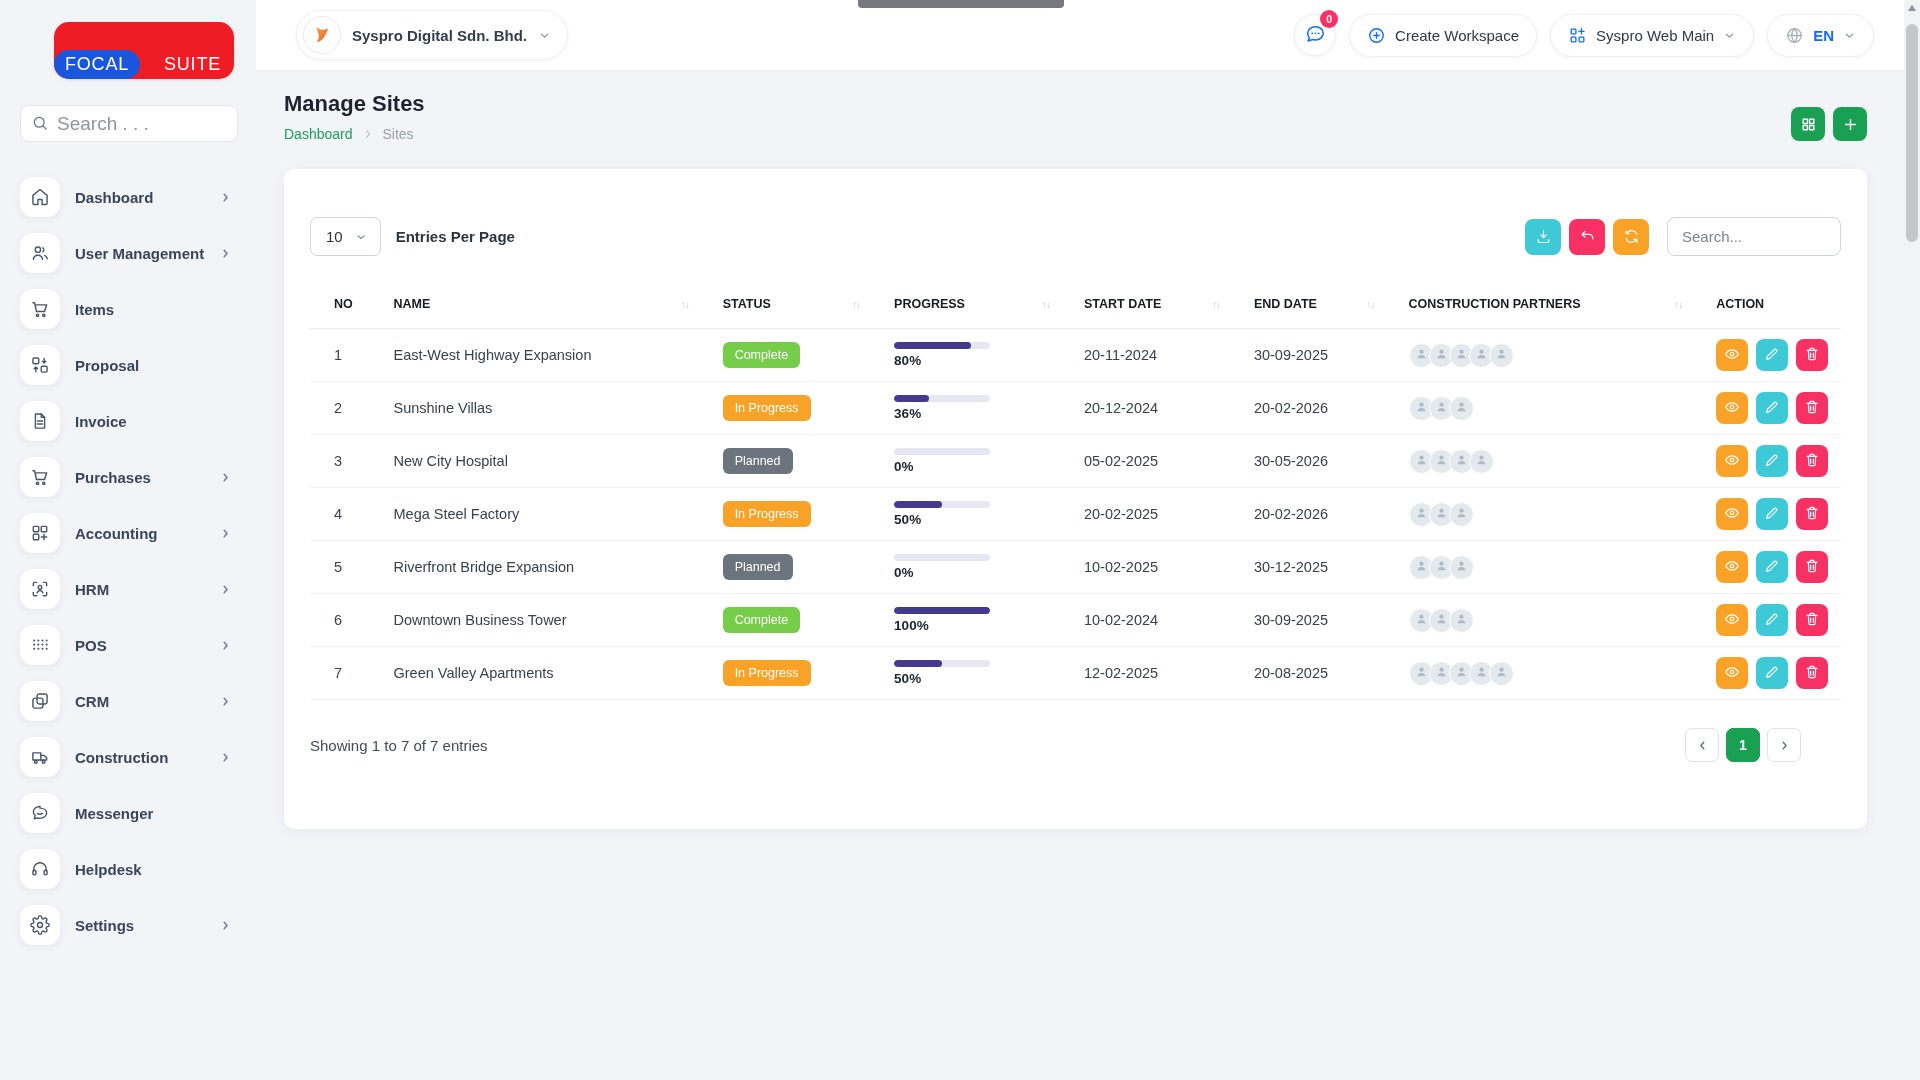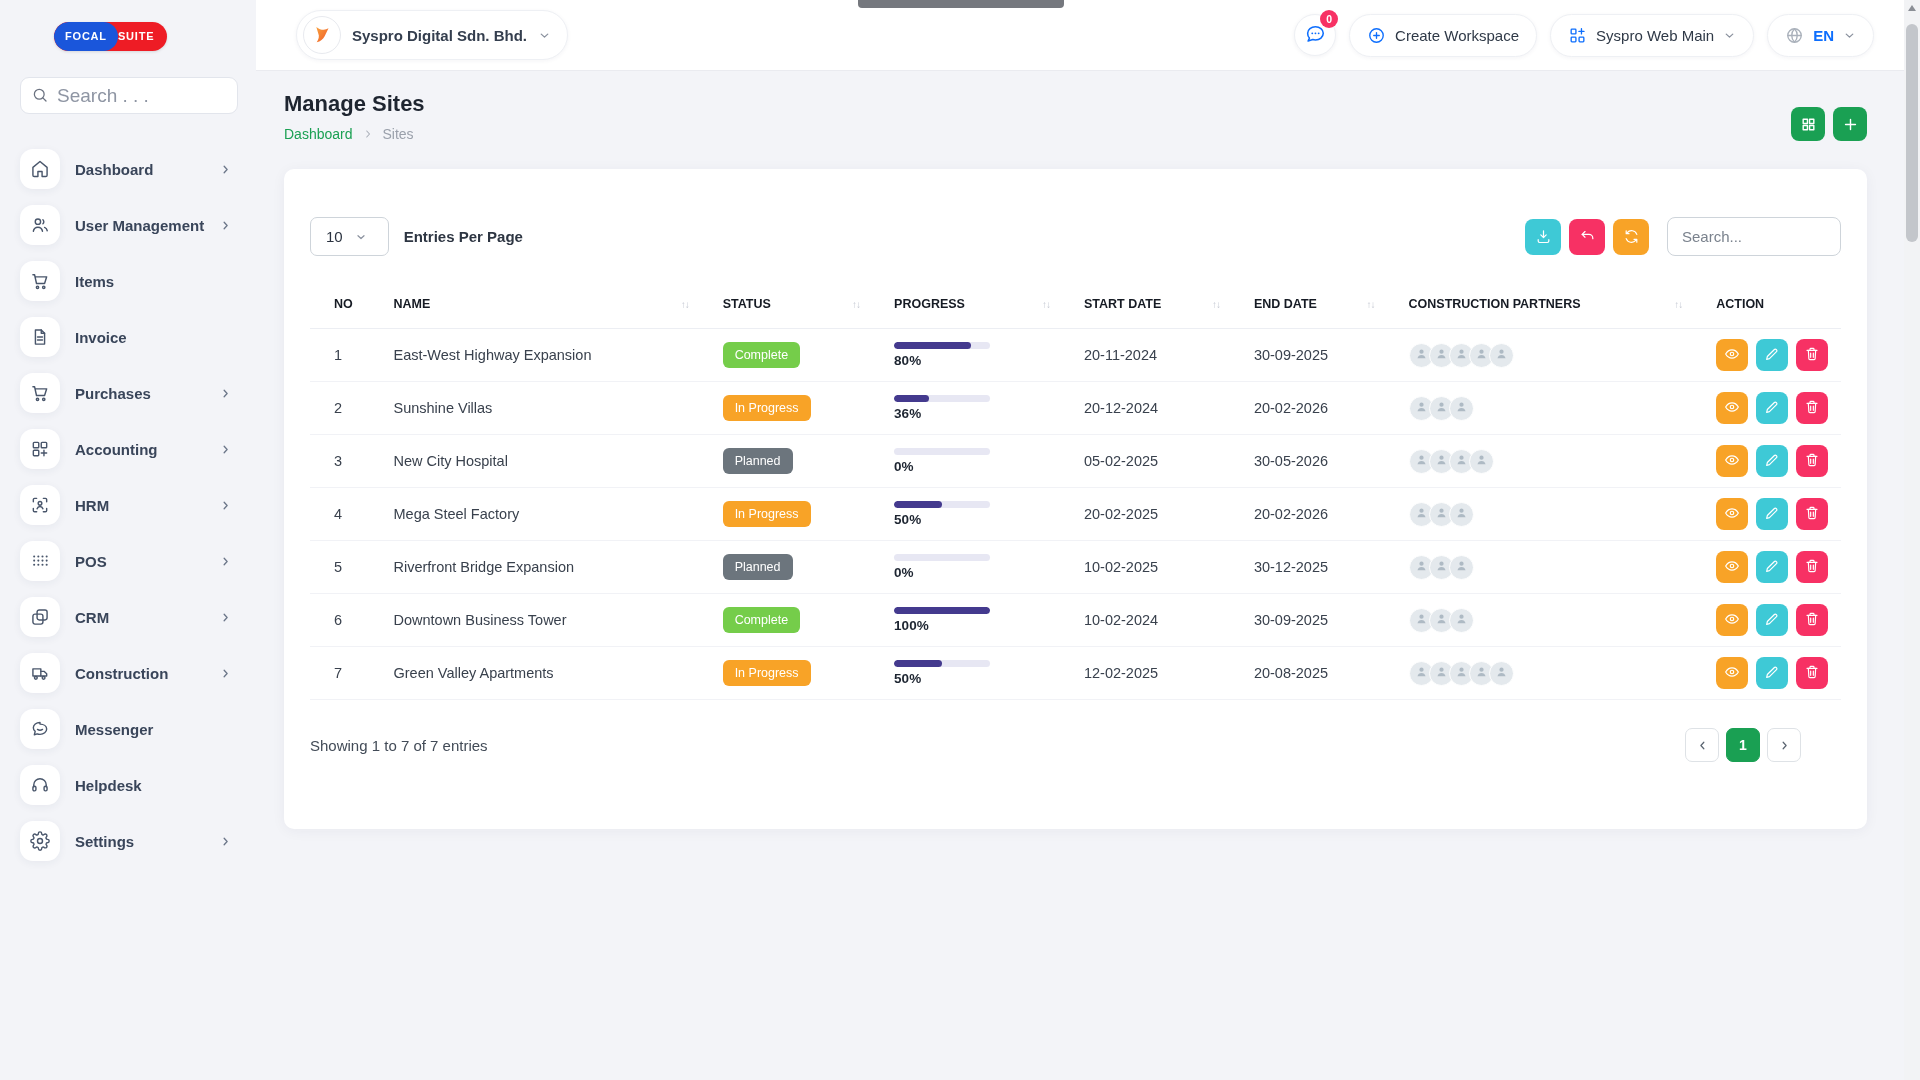--- a/index.html
+++ b/index.html
@@ -6,23 +6,23 @@
   html,body { width:1920px; height:1080px; overflow:hidden; }
   body { background:#f3f4f8; font-family:"Liberation Sans", sans-serif; color:#2b3340; }
   .app { display:flex; width:1920px; height:1080px; position:relative; }
 
   
   .browser-notch { position:absolute; left:858px; top:0; width:206px; height:8px; background:#75787e; border-radius:0 0 4px 4px; z-index:50; }
 
   
   .sidebar { width:256px; flex:0 0 256px; padding:22px 18px 0 20px; }
   .logo { display:inline-flex; margin-left:34px; background:#ee1c25; border-radius:15px; overflow:hidden; box-shadow:0 1px 3px rgba(0,0,0,.12); }
-  .logo span { font-size:11px; font-weight:700; color:#fff; letter-spacing:.8px; line-height:29px; }
+  .logo span { font-size:18px; font-weight:400; color:#fff; letter-spacing:.8px; line-height:29px;margin-top:28px; }
   .logo-focal { background:#1a56db; border-radius:15px; padding:0 11px; }
-  .logo-suite { padding:0 13px 0 0; }
+  .logo-suite { padding:0 13px 0 24px; }
   .side-search { margin-top:26px; position:relative; width:218px; }
   .side-search input { width:100%; height:37px; border:1px solid #e2e5ec; border-radius:9px; background:#fff; padding:0 10px 0 36px; font-size:19px; color:#444; outline:none; font-family:inherit; }
   .side-search input::placeholder { color:#8e95a3; }
   .side-search .s-ic { position:absolute; left:11px; top:9px; width:18px; height:18px; color:#6b7280; }
   .side-search .s-ic svg { width:18px; height:18px; }
   .side-menu { margin-top:35px; display:flex; flex-direction:column; gap:16px; }
   .side-item { display:flex; align-items:center; height:40px; cursor:pointer; }
   .side-ic { width:40px; height:40px; background:#fff; border-radius:13px; box-shadow:0 2px 8px rgba(40,50,80,.06); display:flex; align-items:center; justify-content:center; color:#49566b; flex:0 0 40px; }
   .side-ic svg { width:20px; height:20px; }
   .side-label { margin-left:15px; font-size:15px; font-weight:600; color:#39455a; }
@@ -58,21 +58,21 @@
   .bc-sep svg { width:12px; height:12px; stroke-width:2.2px; }
   .bc-cur { color:#9aa0ab; }
   .head-actions { display:flex; gap:8px; margin-top:16px; }
   .green-btn { width:34px; height:34px; border-radius:8px; border:none; background:var(--green,#1aa053); color:#fff; display:flex; align-items:center; justify-content:center; cursor:pointer; }
   .green-btn svg { width:17px; height:17px; stroke-width:2px; }
 
   
   .card { margin-top:27px; background:#fff; border-radius:10px; box-shadow:0 2px 14px rgba(30,40,70,.05); padding:26px 26px 30px; min-height:660px; }
   .controls { margin-top:22px; display:flex; justify-content:space-between; align-items:center; }
   .controls-left { display:flex; align-items:center; gap:15px; }
-  .entries-select { display:flex; align-items:center; gap:12px; height:39px; padding:0 21px 0 15px; background:#fff; border:1px solid #ced4da; border-radius:7px; font-size:15px; color:#2b3340; cursor:pointer; font-family:inherit; }
+  .entries-select { display:flex; align-items:center; gap:12px; height:39px; padding:0 13px 0 15px; background:#fff; border:1px solid #ced4da; border-radius:7px; font-size:15px; color:#2b3340; cursor:pointer; font-family:inherit; }
   .entries-select .chev svg { width:12px; height:12px; }
   .entries-label { font-size:15px; font-weight:600; color:#2d3542; }
   .controls-right { display:flex; align-items:center; gap:8px; }
   .sq-btn { width:36px; height:36px; border:none; border-radius:8px; display:flex; align-items:center; justify-content:center; color:#fff; cursor:pointer; }
   .sq-btn svg { width:17px; height:17px; }
   .sq-btn.turquoise { background:var(--turquoise,#3ec9d6); }
   .sq-btn.pink { background:var(--pink,#f73164); }
   .sq-btn.orange { background:var(--orange,#f8a327); }
   .table-search { width:174px; height:39px; margin-left:10px; border:1px solid #ced4da; border-radius:8px; padding:0 14px; font-size:15px; color:#333; outline:none; font-family:inherit; }
   .table-search::placeholder { color:#7a828d; }
@@ -161,20 +161,30 @@
         </div>
         <div class="side-item">
           <span class="side-ic">
             <svg viewBox="0 0 24 24" fill="none" stroke="currentColor" stroke-width="1.7" stroke-linecap="round" stroke-linejoin="round">
               <circle cx="9" cy="19.5" r="1.4"></circle>
               <circle cx="16.5" cy="19.5" r="1.4"></circle>
               <path d="M3.5 4.5h2l2.3 10.5h9.7l2.5-8H7"></path>
             </svg>
           </span>
           <span class="side-label">Items</span>
+        </div>
+        <div class="side-item">
+          <span class="side-ic">
+            <svg viewBox="0 0 24 24" fill="none" stroke="currentColor" stroke-width="1.7" stroke-linecap="round" stroke-linejoin="round">
+              <rect x="3.5" y="3.5" width="7" height="7" rx="1.5"></rect>
+              <rect x="13.5" y="13.5" width="7" height="7" rx="1.5"></rect>
+              <path d="M17 4v5.5M17 9.5l-2-2M17 9.5l2-2M7 20v-5.5M7 14.5l-2 2M7 14.5l2 2"></path>
+            </svg>
+          </span>
+          <span class="side-label">Proposal</span>
         </div>
         <div class="side-item">
           <span class="side-ic">
             <svg viewBox="0 0 24 24" fill="none" stroke="currentColor" stroke-width="1.7" stroke-linecap="round" stroke-linejoin="round">
               <path d="M6.5 3.5h7l4 4v13h-11z"></path>
               <path d="M13.5 3.5v4h4"></path>
               <path d="M9 12h6M9 15.5h6"></path>
             </svg>
           </span>
           <span class="side-label">Invoice</span>

